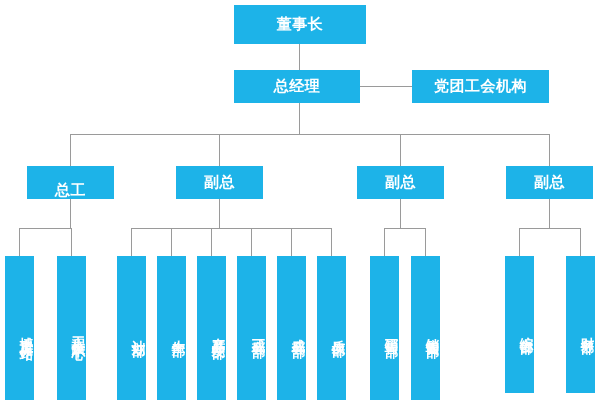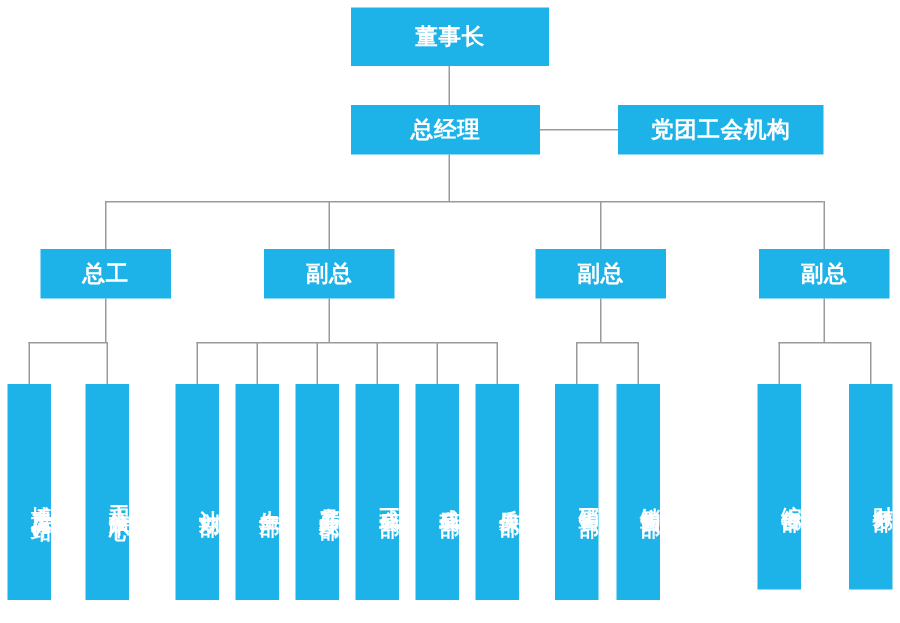--- a/index.html
+++ b/index.html
@@ -101,21 +101,21 @@
     <span>董事长</span>
   </div>
 
   <div class="node h" style="left:234px; top:70px; width:126px; height:33px;">
     <span>总经理</span>
   </div>
   <div class="node h" style="left:412px; top:70px; width:137px; height:33px;text-align:center;">
     <span>党团工会机构</span>
   </div>
 
-  <div class="node h" style="left:27px; top:166px; width:87px; height:33px;">
+  <div class="node h" style="left:27px; top:166px; width:87px; height:33px;align-items:flex-end;">
     <span>总工</span>
   </div>
   <div class="node h" style="left:176px; top:166px; width:87px; height:33px;">
     <span>副总</span>
   </div>
   <div class="node h" style="left:357px; top:166px; width:87px; height:33px;">
     <span>副总</span>
   </div>
   <div class="node h" style="left:506px; top:166px; width:87px; height:33px;">
     <span>副总</span>

